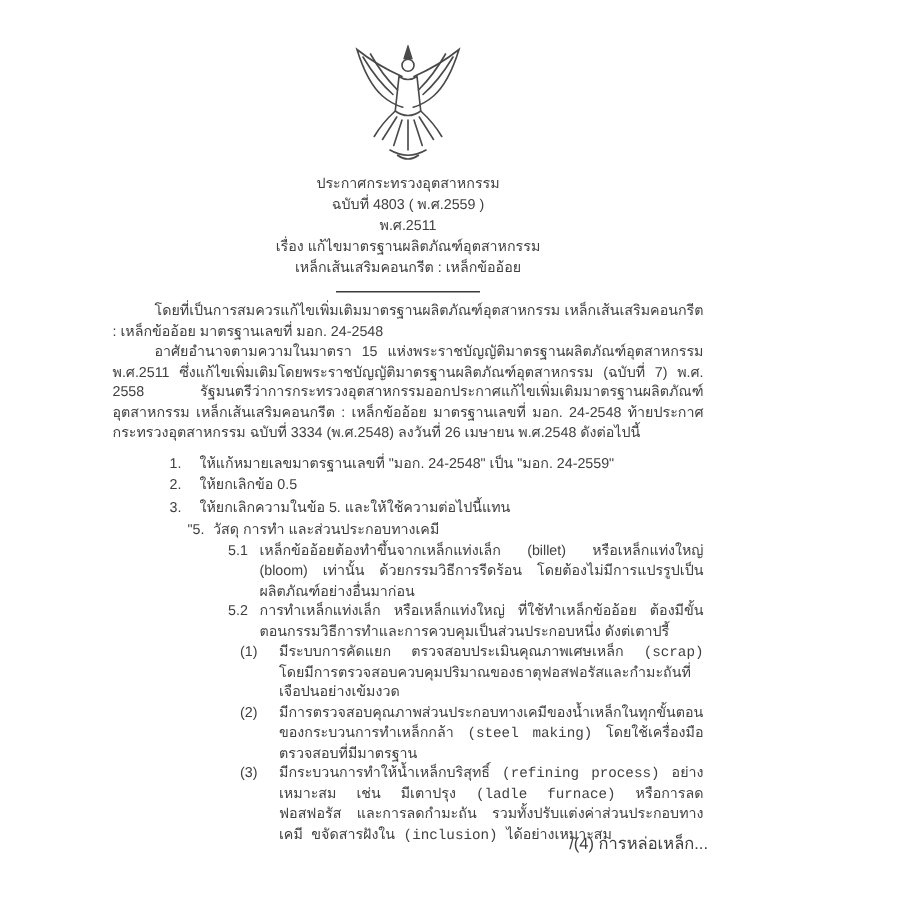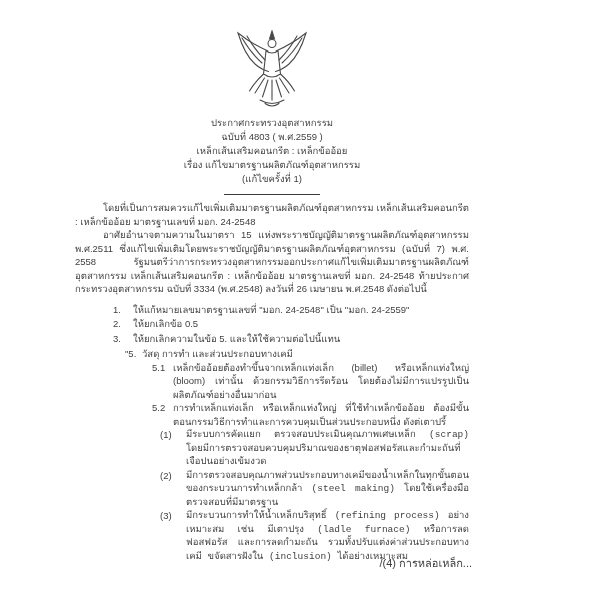--- a/index.html
+++ b/index.html
@@ -129,23 +129,23 @@
         <path d="M44.5 48 L54 63"></path>
         <path d="M25 70 Q37 77 49 70"></path>
         <path d="M30 73.5 Q37 78.5 44 73.5"></path>
       </g>
     </svg>
   </div>
 
   <div class="title-block">
     <div class="title-line">ประกาศกระทรวงอุตสาหกรรม</div>
     <div class="title-line">ฉบับที่  4803  ( พ.ศ.2559 )</div>
+    <div class="title-line">พ.ศ.2511</div>
+    <div class="title-line">เรื่อง แก้ไขมาตรฐานผลิตภัณฑ์อุตสาหกรรม</div>
     <div class="title-line">เหล็กเส้นเสริมคอนกรีต : เหล็กข้ออ้อย</div>
-    <div class="title-line">เรื่อง แก้ไขมาตรฐานผลิตภัณฑ์อุตสาหกรรม</div>
-    <div class="title-line">(แก้ไขครั้งที่ 1)</div>
   </div>
 
   <hr class="divider">
 
   <p class="para">โดยที่เป็นการสมควรแก้ไขเพิ่มเติมมาตรฐานผลิตภัณฑ์อุตสาหกรรม เหล็กเส้นเสริมคอนกรีต : เหล็กข้ออ้อย มาตรฐานเลขที่ มอก. 24-2548</p>
 
   <p class="para">อาศัยอำนาจตามความในมาตรา 15 แห่งพระราชบัญญัติมาตรฐานผลิตภัณฑ์อุตสาหกรรม พ.ศ.2511 ซึ่งแก้ไขเพิ่มเติมโดยพระราชบัญญัติมาตรฐานผลิตภัณฑ์อุตสาหกรรม (ฉบับที่ 7) พ.ศ. 2558 รัฐมนตรีว่าการกระทรวงอุตสาหกรรมออกประกาศแก้ไขเพิ่มเติมมาตรฐานผลิตภัณฑ์อุตสาหกรรม เหล็กเส้นเสริมคอนกรีต : เหล็กข้ออ้อย มาตรฐานเลขที่ มอก. 24-2548 ท้ายประกาศกระทรวงอุตสาหกรรม ฉบับที่ 3334 (พ.ศ.2548) ลงวันที่ 26 เมษายน พ.ศ.2548 ดังต่อไปนี้</p>
 
   <div class="olist">
     <div class="olist-row">

